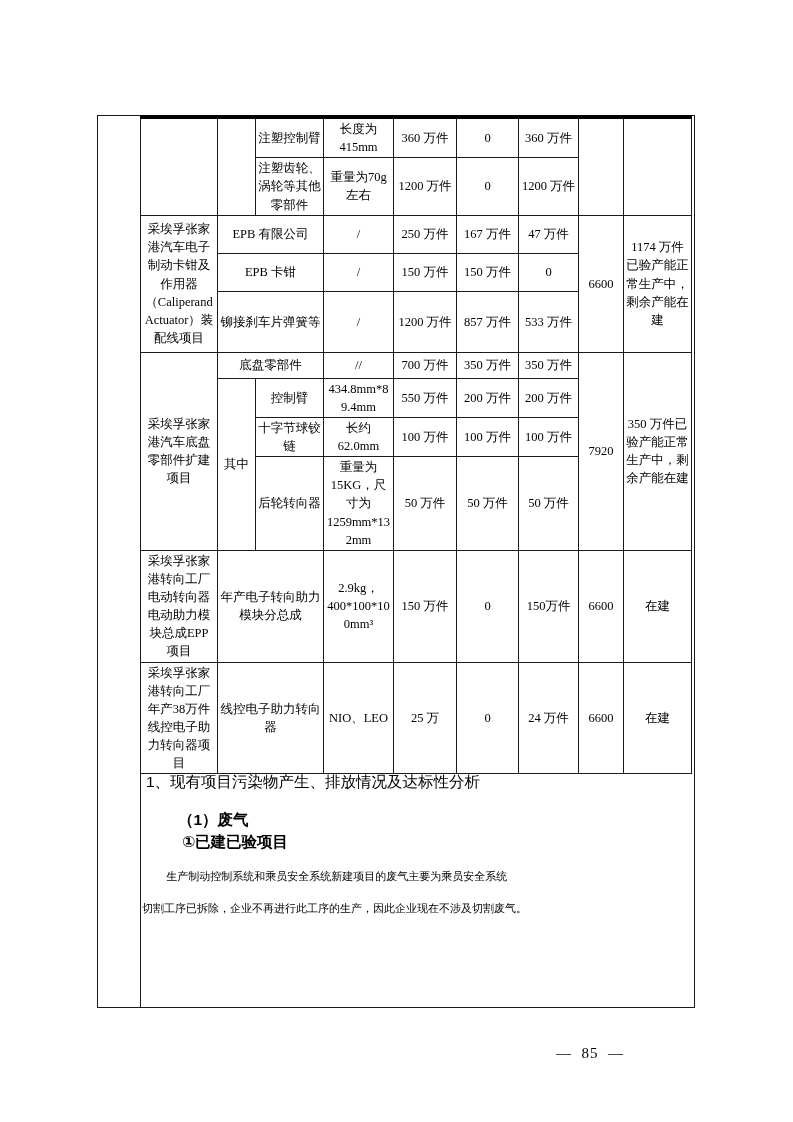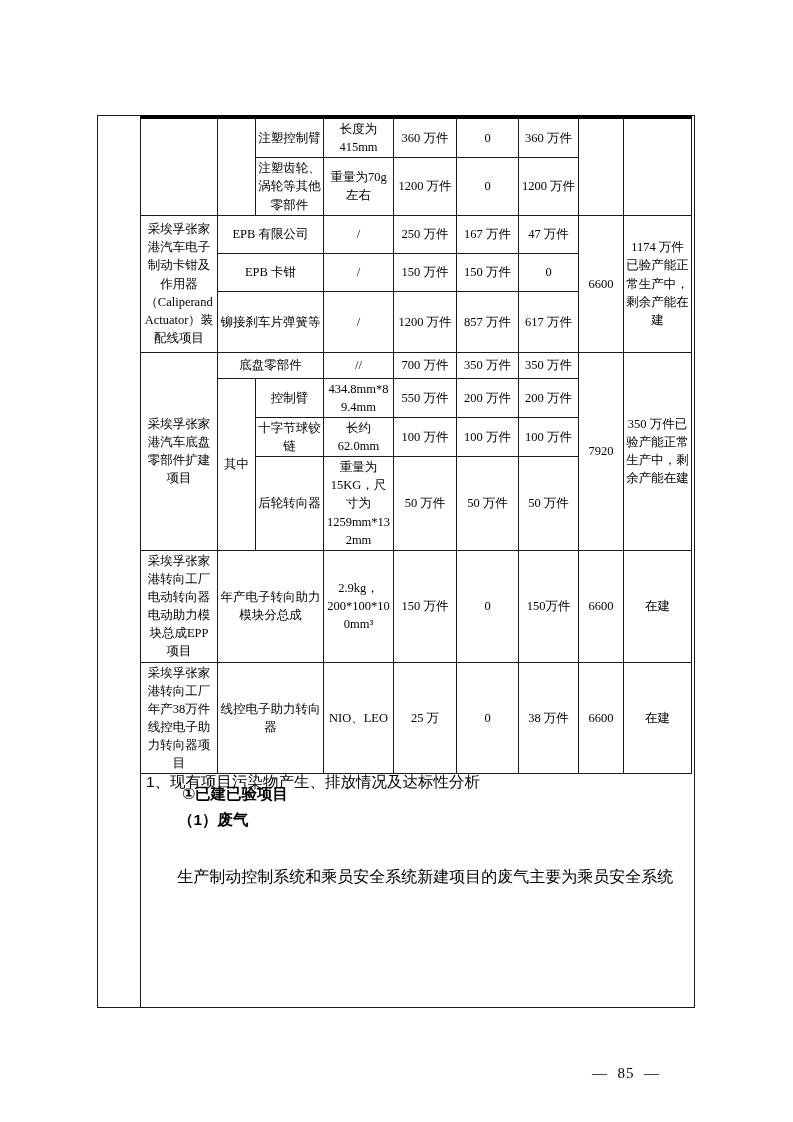--- a/index.html
+++ b/index.html
@@ -35,32 +35,32 @@
     position:absolute;left:146px;top:772px;width:545px;
     font-size:15.5px;font-weight:normal;
     font-family:"Liberation Sans","DejaVu Sans",sans-serif;
   }
   .hd2{
     position:absolute;left:178px;top:810px;width:500px;
     font-size:15.5px;font-weight:bold;
     font-family:"Liberation Sans","DejaVu Sans",sans-serif;
   }
   .hd3{
-    position:absolute;left:182px;top:784px;width:500px;
+    position:absolute;left:182px;top:832px;width:500px;
     font-size:15.5px;font-weight:bold;
     font-family:"Liberation Sans","DejaVu Sans",sans-serif;
   }
   .bodytext{
     position:absolute;left:142px;top:861px;width:552px;
-    font-size:16px;line-height:31.5px;white-space:nowrap;
+    font-size:11px;line-height:31.5px;white-space:nowrap;
   }
   .bodytext .ln0{text-indent:2.2em;}
   .footer{
     position:absolute;left:556px;top:1045px;width:140px;
-    font-size:15px;text-align:center;white-space:pre;letter-spacing:1px;margin-top:20px;
+    font-size:15px;text-align:left;white-space:pre;letter-spacing:1px;
   }
 </style>
 </head>
 <body>
 
 <div class="frame"></div>
 <div class="frame-divider"></div>
 
 <table class="prod">
   <colgroup>
@@ -110,21 +110,21 @@
     <td>/</td>
     <td>150 万件</td>
     <td>150 万件</td>
     <td>0</td>
   </tr>
   <tr style="height:61px">
     <td colspan="2">铆接刹车片弹簧等</td>
     <td>/</td>
     <td>1200 万件</td>
     <td>857 万件</td>
-    <td>617 万件</td>
+    <td>533 万件</td>
   </tr>
 
   <tr style="height:26px">
     <td rowspan="4">采埃孚张家港汽车底盘零部件扩建项目</td>
     <td colspan="2">底盘零部件</td>
     <td>//</td>
     <td>700 万件</td>
     <td>350 万件</td>
     <td>350 万件</td>
     <td rowspan="4">7920</td>
@@ -149,45 +149,46 @@
     <td>后轮转向器</td>
     <td>重量为15KG，尺寸为1259mm*132mm</td>
     <td>50 万件</td>
     <td>50 万件</td>
     <td>50 万件</td>
   </tr>
 
   <tr style="height:110px">
     <td>采埃孚张家港转向工厂电动转向器电动助力模块总成EPP 项目</td>
     <td colspan="2">年产电子转向助力模块分总成</td>
-    <td>2.9kg，200*100*100mm³</td>
+    <td>2.9kg，400*100*100mm³</td>
     <td>150 万件</td>
     <td>0</td>
     <td>150万件</td>
     <td>6600</td>
     <td>在建</td>
   </tr>
 
   <tr style="height:108px">
     <td>采埃孚张家港转向工厂年产38万件线控电子助力转向器项目</td>
     <td colspan="2">线控电子助力转向器</td>
     <td>NIO、LEO</td>
     <td>25 万</td>
     <td>0</td>
-    <td>38 万件</td>
+    <td>24 万件</td>
     <td>6600</td>
     <td>在建</td>
   </tr>
 </tbody>
   </table>
 
 <div class="note">
 </div>
 
 <div class="hd1">1、现有项目污染物产生、排放情况及达标性分析</div>
 <div class="hd2">（1）废气</div>
 <div class="hd3">①已建已验项目</div>
 
 <div class="bodytext">
   <div class="ln0">生产制动控制系统和乘员安全系统新建项目的废气主要为乘员安全系统</div>
+  <div>切割工序已拆除，企业不再进行此工序的生产，因此企业现在不涉及切割废气。</div>
 </div>
 
 <div class="footer">—  85  —</div>
 
 </body></html>

